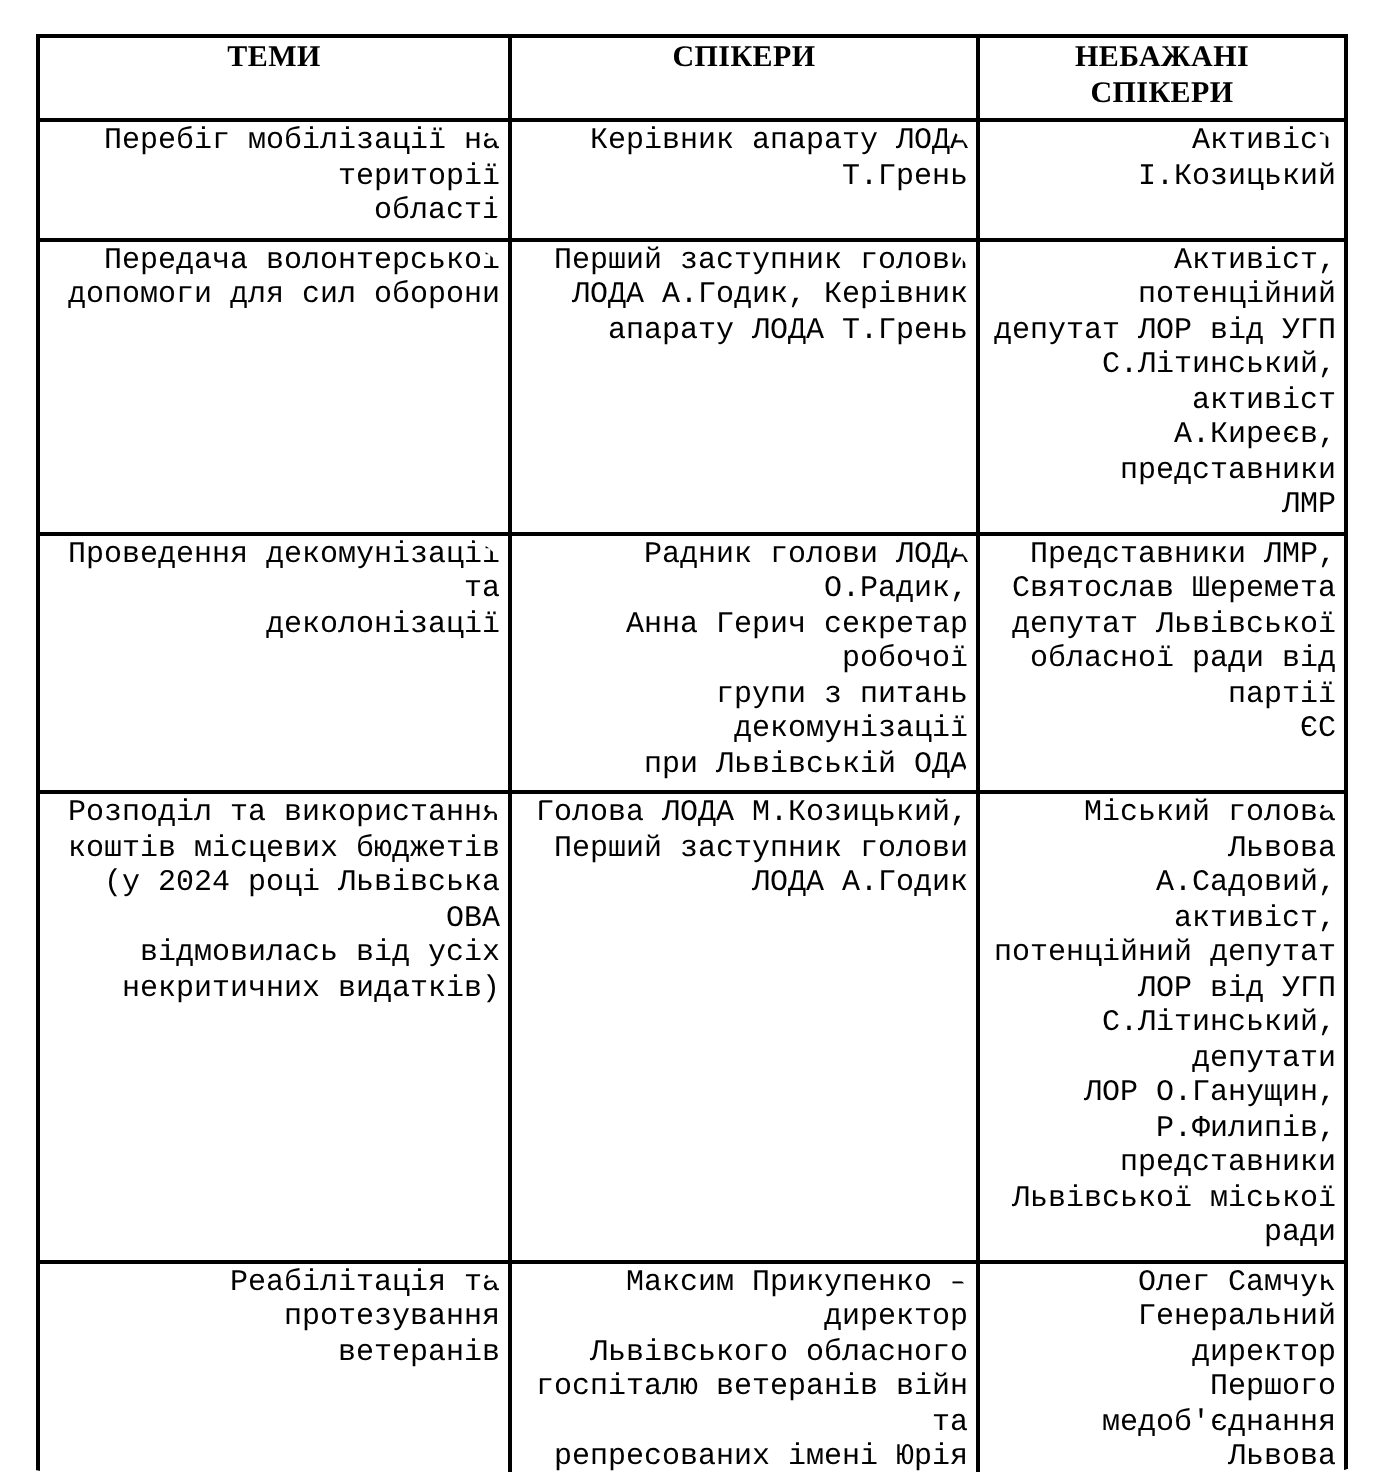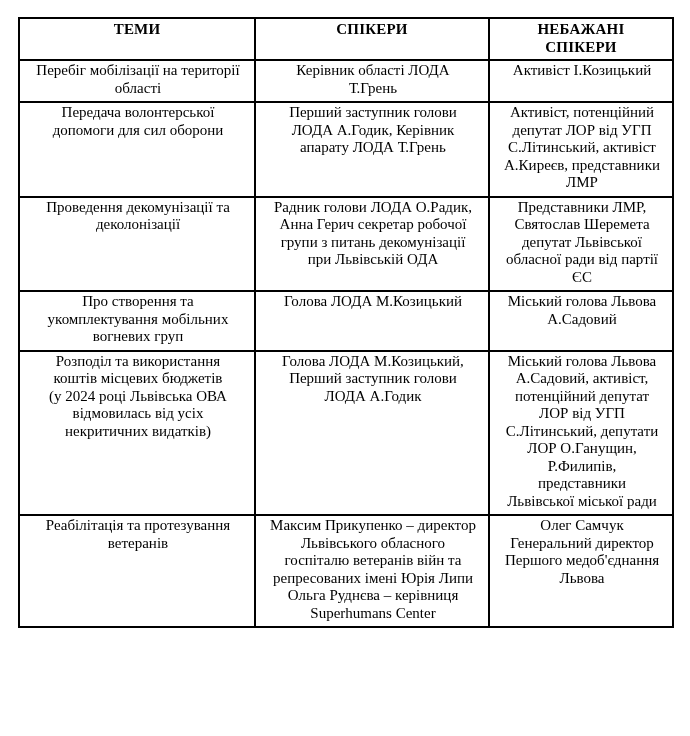--- a/index.html
+++ b/index.html
@@ -30,22 +30,23 @@
     white-space: pre-line;
     overflow: hidden;
   }
   .doc-table th {
     font-weight: bold;
     text-align: center;
     padding: 2px 4px 3px 4px;
     letter-spacing: 0.2px;
   }
   .doc-table td {
-    text-align: center;
+    text-align: right;
     padding: 1px 4px 4px 6px;
+    font-family: Liberation Mono, monospace;
   }
   col.c-topic    { width: 236px; }
   col.c-speakers { width: 234px; }
   col.c-unwanted { width: 184px; }
 </style>
 </head>
 <body>
 
 <div class="page">
   <table class="doc-table">
@@ -59,21 +60,21 @@
         <th>ТЕМИ</th>
         <th>СПІКЕРИ</th>
         <th>НЕБАЖАНІ
 СПІКЕРИ</th>
       </tr>
     </thead>
     <tbody>
       <tr>
         <td>Перебіг мобілізації на території
 області</td>
-        <td>Керівник області ЛОДА
+        <td>Керівник апарату ЛОДА
 Т.Грень</td>
         <td>Активіст І.Козицький</td>
       </tr>
       <tr>
         <td>Передача волонтерської
 допомоги для сил оборони</td>
         <td>Перший заступник голови
 ЛОДА А.Годик, Керівник
 апарату ЛОДА Т.Грень</td>
         <td>Активіст, потенційний
@@ -87,28 +88,20 @@
 деколонізації</td>
         <td>Радник голови ЛОДА О.Радик,
 Анна Герич секретар робочої
 групи з питань декомунізації
 при Львівській ОДА</td>
         <td>Представники ЛМР,
 Святослав Шеремета
 депутат Львівської
 обласної ради від партії
 ЄС</td>
-      </tr>
-      <tr>
-        <td>Про створення та
-укомплектування мобільних
-вогневих груп</td>
-        <td>Голова ЛОДА М.Козицький</td>
-        <td>Міський голова Львова
-А.Садовий</td>
       </tr>
       <tr>
         <td>Розподіл та використання
 коштів місцевих бюджетів
 (у 2024 році Львівська ОВА
 відмовилась від усіх
 некритичних видатків)</td>
         <td>Голова ЛОДА М.Козицький,
 Перший заступник голови
 ЛОДА А.Годик</td>

